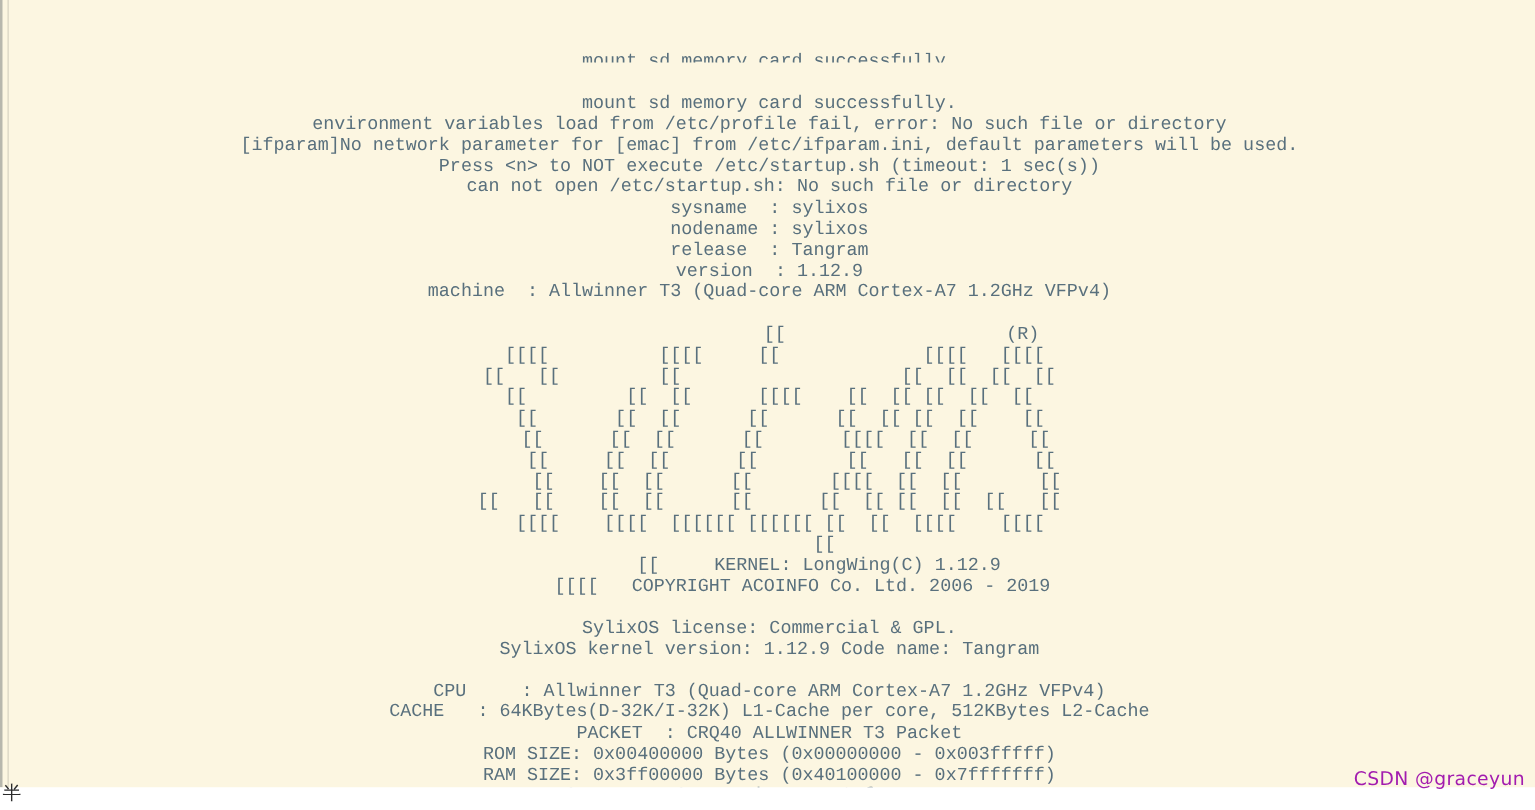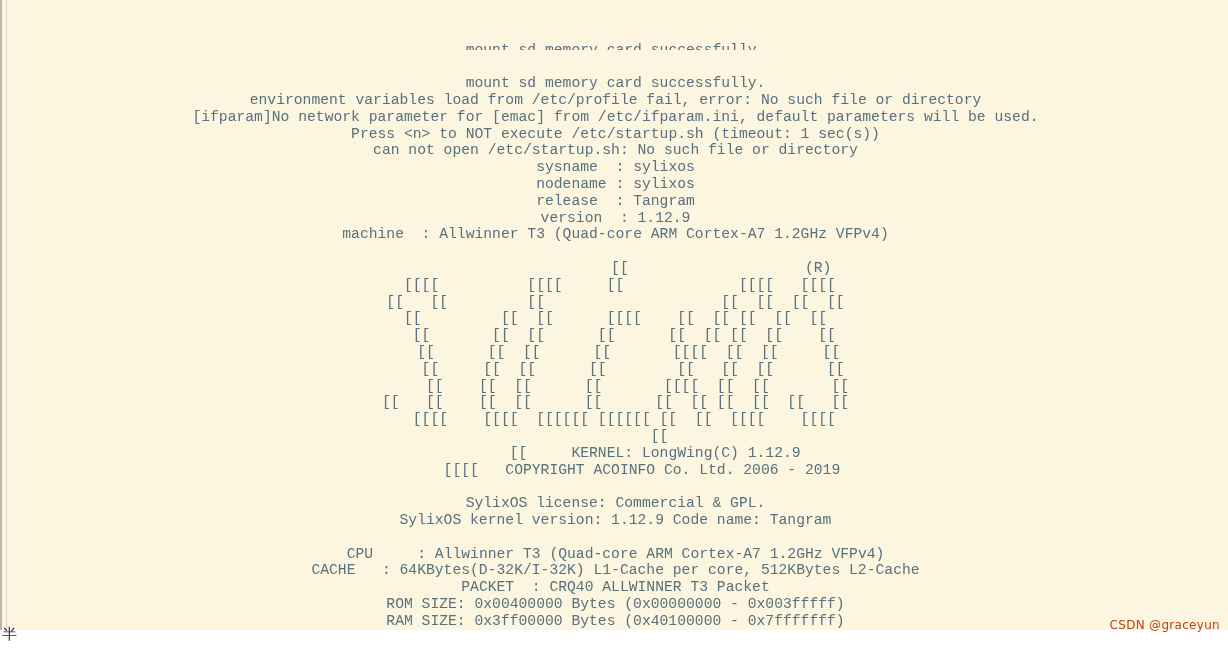--- a/index.html
+++ b/index.html
@@ -98,22 +98,22 @@
     height: 16px;
     width: 20px;
   }
 
   
   .watermark {
     position: absolute;
     right: 8px;
     bottom: 16px;
     font-family: "DejaVu Sans", "Liberation Sans", sans-serif;
-    font-size: 12px;
-    color: #c2410c;
+    font-size: 15px;
+    color: #a21caf;
     letter-spacing: 0.3px;
     user-select: none;
   }
 </style>
 </head>
 <body>
 
 <div id="app">
 
   <div class="term-window">

